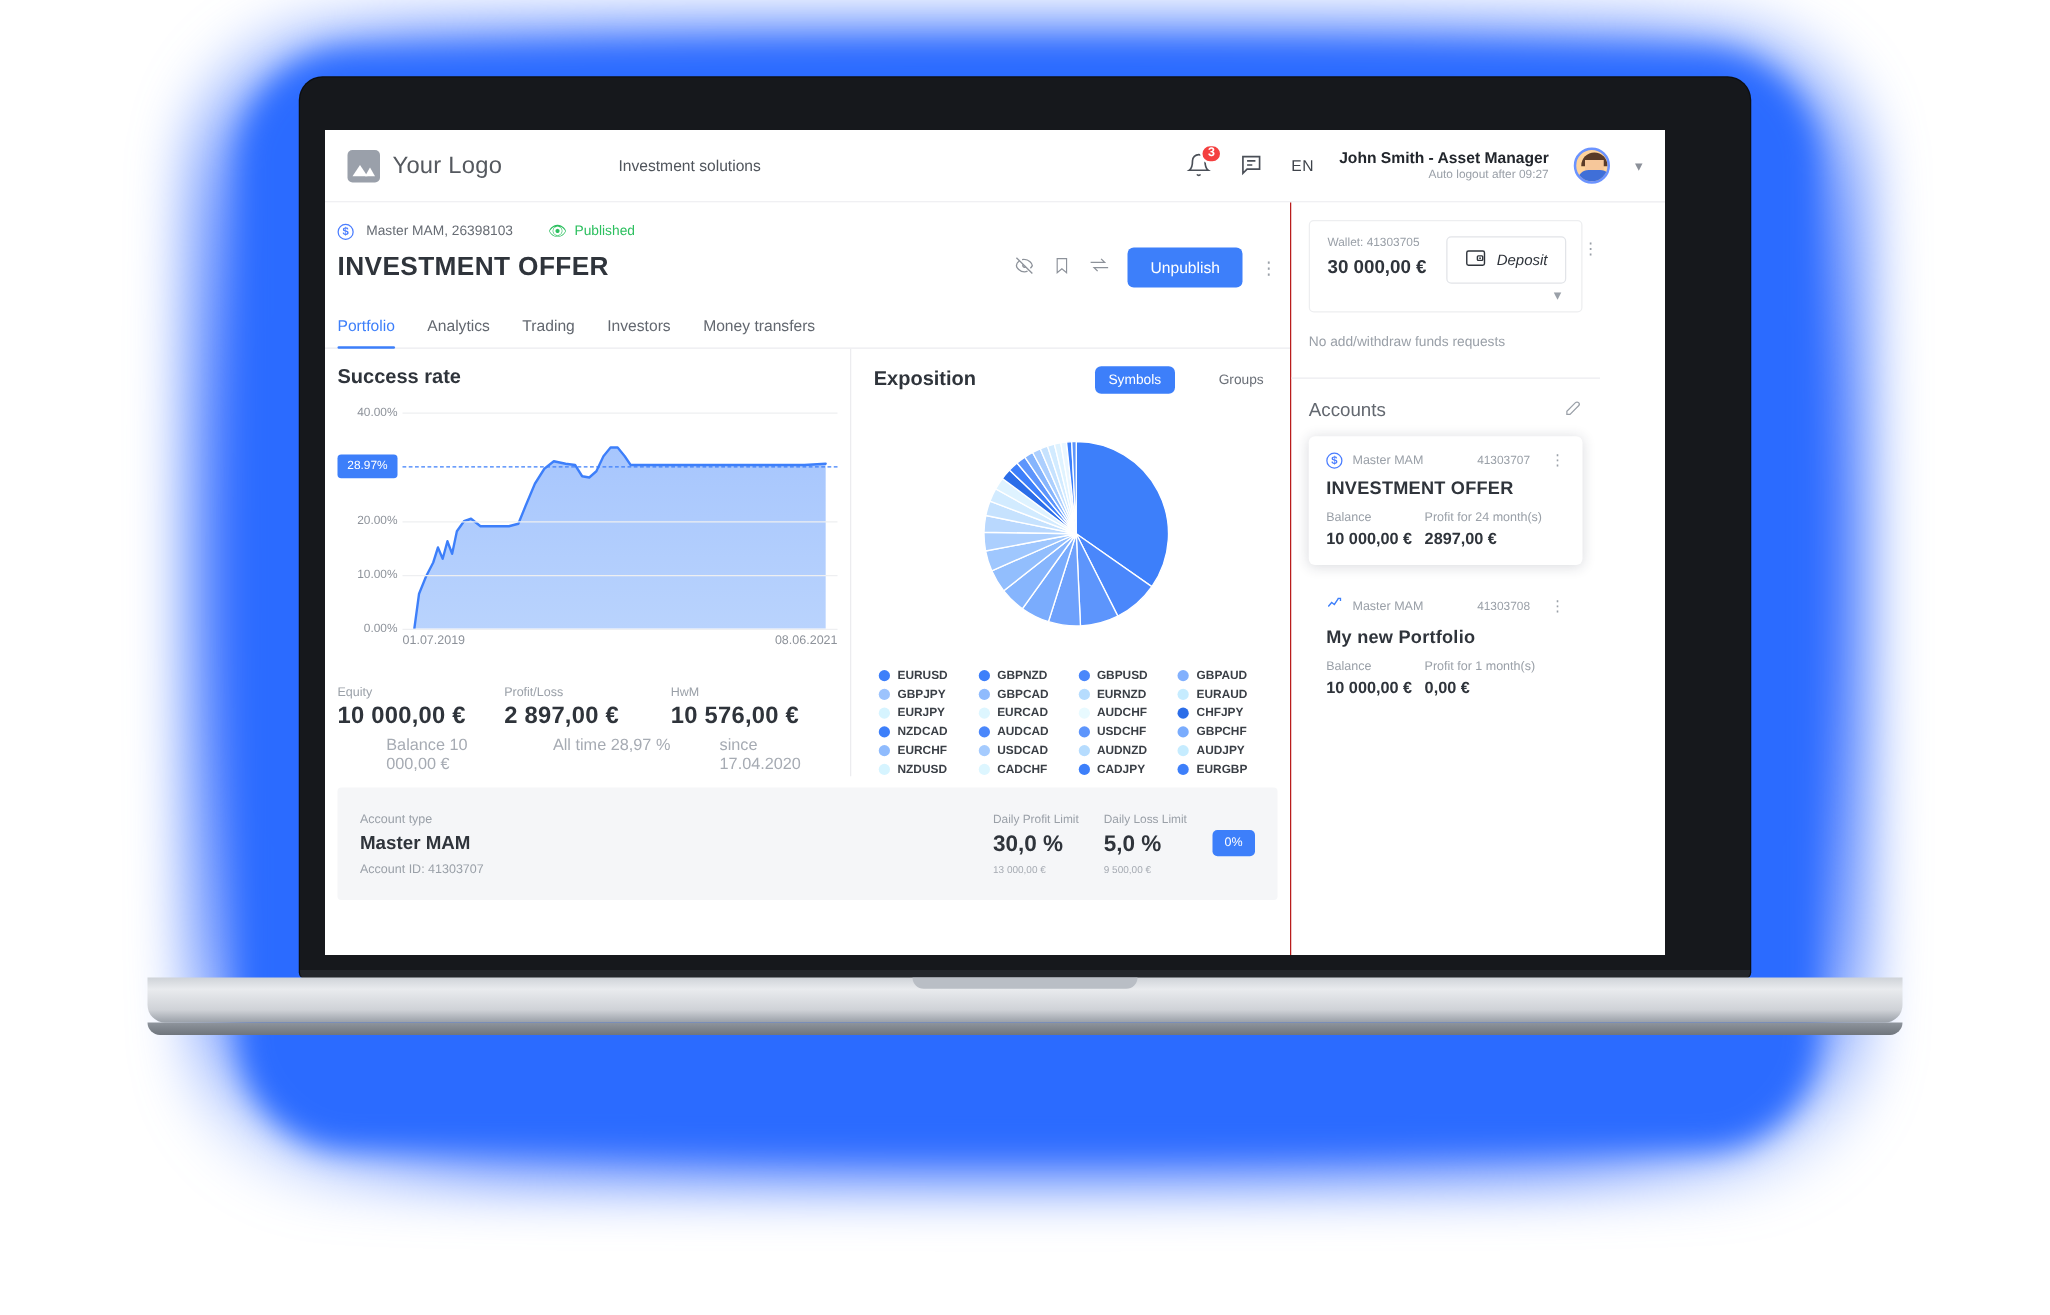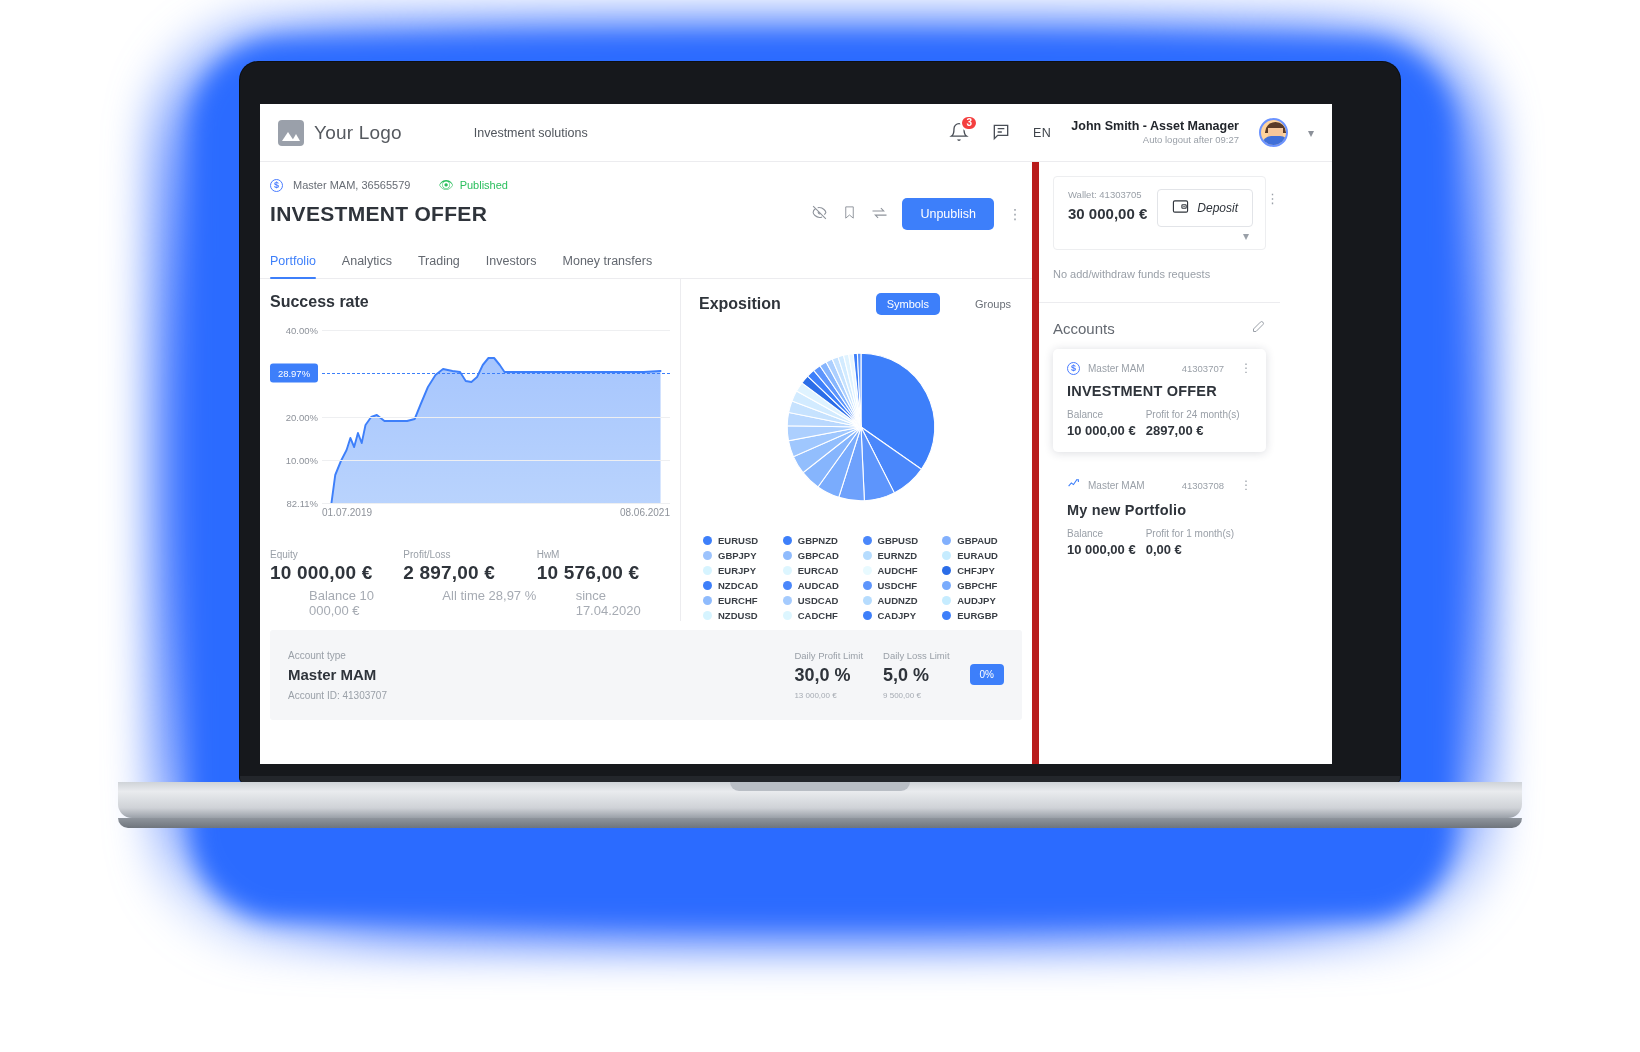--- a/index.html
+++ b/index.html
@@ -76,21 +76,21 @@
     content:""; position:absolute; left:4px; bottom:5px;
     border-left:6px solid transparent; border-right:6px solid transparent;
     border-bottom:9px solid #fff;
   }
   .logo-sq:before{
     content:""; position:absolute; right:4px; bottom:5px;
     border-left:4px solid transparent; border-right:4px solid transparent;
     border-bottom:7px solid #fff;
   }
   .logo-text { font-size:19px; color:#55595f; letter-spacing:.2px; }
-  .nav-mid { margin-left:57px; font-size:12.5px; color:#50555c;padding-left:15px; }
+  .nav-mid { margin-left:78px; font-size:12.5px; color:#50555c;padding-left:15px; }
   .top-right { margin-left:auto; display:flex; align-items:center; gap:20px; }
   .icon-btn { position:relative; width:22px; height:22px; color:#4a4f57; }
   .badge {
     position:absolute; right:-7px; top:-7px; min-width:16px; height:16px;
     background:#f43f3f; color:#fff; border-radius:9px; font-size:10px;
     display:flex; align-items:center; justify-content:center; padding:0 4px;
     border:2px solid #fff; font-weight:bold;
   }
   .lang { font-size:12.5px; color:#3f444b; letter-spacing:.5px; }
   .user-block { text-align:right; line-height:1.25; }
@@ -102,21 +102,21 @@
     border:2px solid #6b93ff;
   }
   .avatar .hair{position:absolute;left:4px;top:2px;width:21px;height:11px;background:#5a3b28;border-radius:11px 11px 0 0;}
   .avatar .face{position:absolute;left:7px;top:8px;width:15px;height:16px;background:#f6c79a;border-radius:0 0 8px 8px;}
   .avatar .body{position:absolute;left:1px;bottom:0;width:27px;height:9px;background:#3f6fd8;border-radius:9px 9px 0 0;}
   .chev { color:#8b9099; font-size:12px; }
 
   
   .content { position:absolute; left:0; top:58px; width:1072px; height:602px; display:flex; }
   .main-col { width: 772px; height:602px; background:#fff; position:relative; }
-  .side-col { width: 248px; height:602px; background:#fff; border-left:7px solid #b91c1c; }
+  .side-col { width: 248px; height:602px; background:#fff; border-left:1px solid #b91c1c; }
 
   
   .crumbs { display:flex; align-items:center; gap:10px; padding: 16px 0 0 10px; }
   .dollar-ico {
     width:13px;height:13px;border-radius:50%;border:1.4px solid #4a7dff;
     color:#4a7dff;font-size:9px;display:flex;align-items:center;justify-content:center;
     font-weight:bold;
   }
   .crumb-txt { font-size:11px; color:#676c74; }
   .pub-wrap { display:flex; align-items:center; gap:6px; margin-left:18px;}
@@ -283,21 +283,21 @@
         <div class="chev">▾</div>
       </div>
     </div>
 
     <div class="content">
 
       <div class="main-col">
 
         <div class="crumbs">
           <div class="dollar-ico">$</div>
-          <div class="crumb-txt">Master MAM, 36565579</div>
+          <div class="crumb-txt">Master MAM, 26398103</div>
           <div class="pub-wrap">
             <span class="eye-ico">👁</span>
             <span class="pub-txt">Published</span>
           </div>
         </div>
 
         <div class="title-row">
           <div class="page-title">INVESTMENT OFFER</div>
           <div class="title-actions">
             <span class="act-ico">
@@ -335,21 +335,21 @@
           <div class="panel-left">
             <div class="panel-head">
               <div class="panel-title">Success rate</div>
             </div>
 
             <div class="chart-wrap">
               <div class="y-axis">
                 <div class="y-lab" style="top:5px;">40.00%</div>
                 <div class="y-lab" style="top:92px;">20.00%</div>
                 <div class="y-lab" style="top:135px;">10.00%</div>
-                <div class="y-lab" style="top:178px;">82.11%</div>
+                <div class="y-lab" style="top:178px;">0.00%</div>
                 <div class="hl-pill" style="top:48px;">28.97%</div>
               </div>
 
               <div class="plot">
                 <div class="gridline" style="top:5px;"></div>
                 <div class="gridline" style="top:92px;"></div>
                 <div class="gridline" style="top:135px;"></div>
                 <div class="gridline" style="top:178px;"></div>
 
                 <svg width="100%" height="178" viewBox="0 0 368 178" preserveAspectRatio="none">

